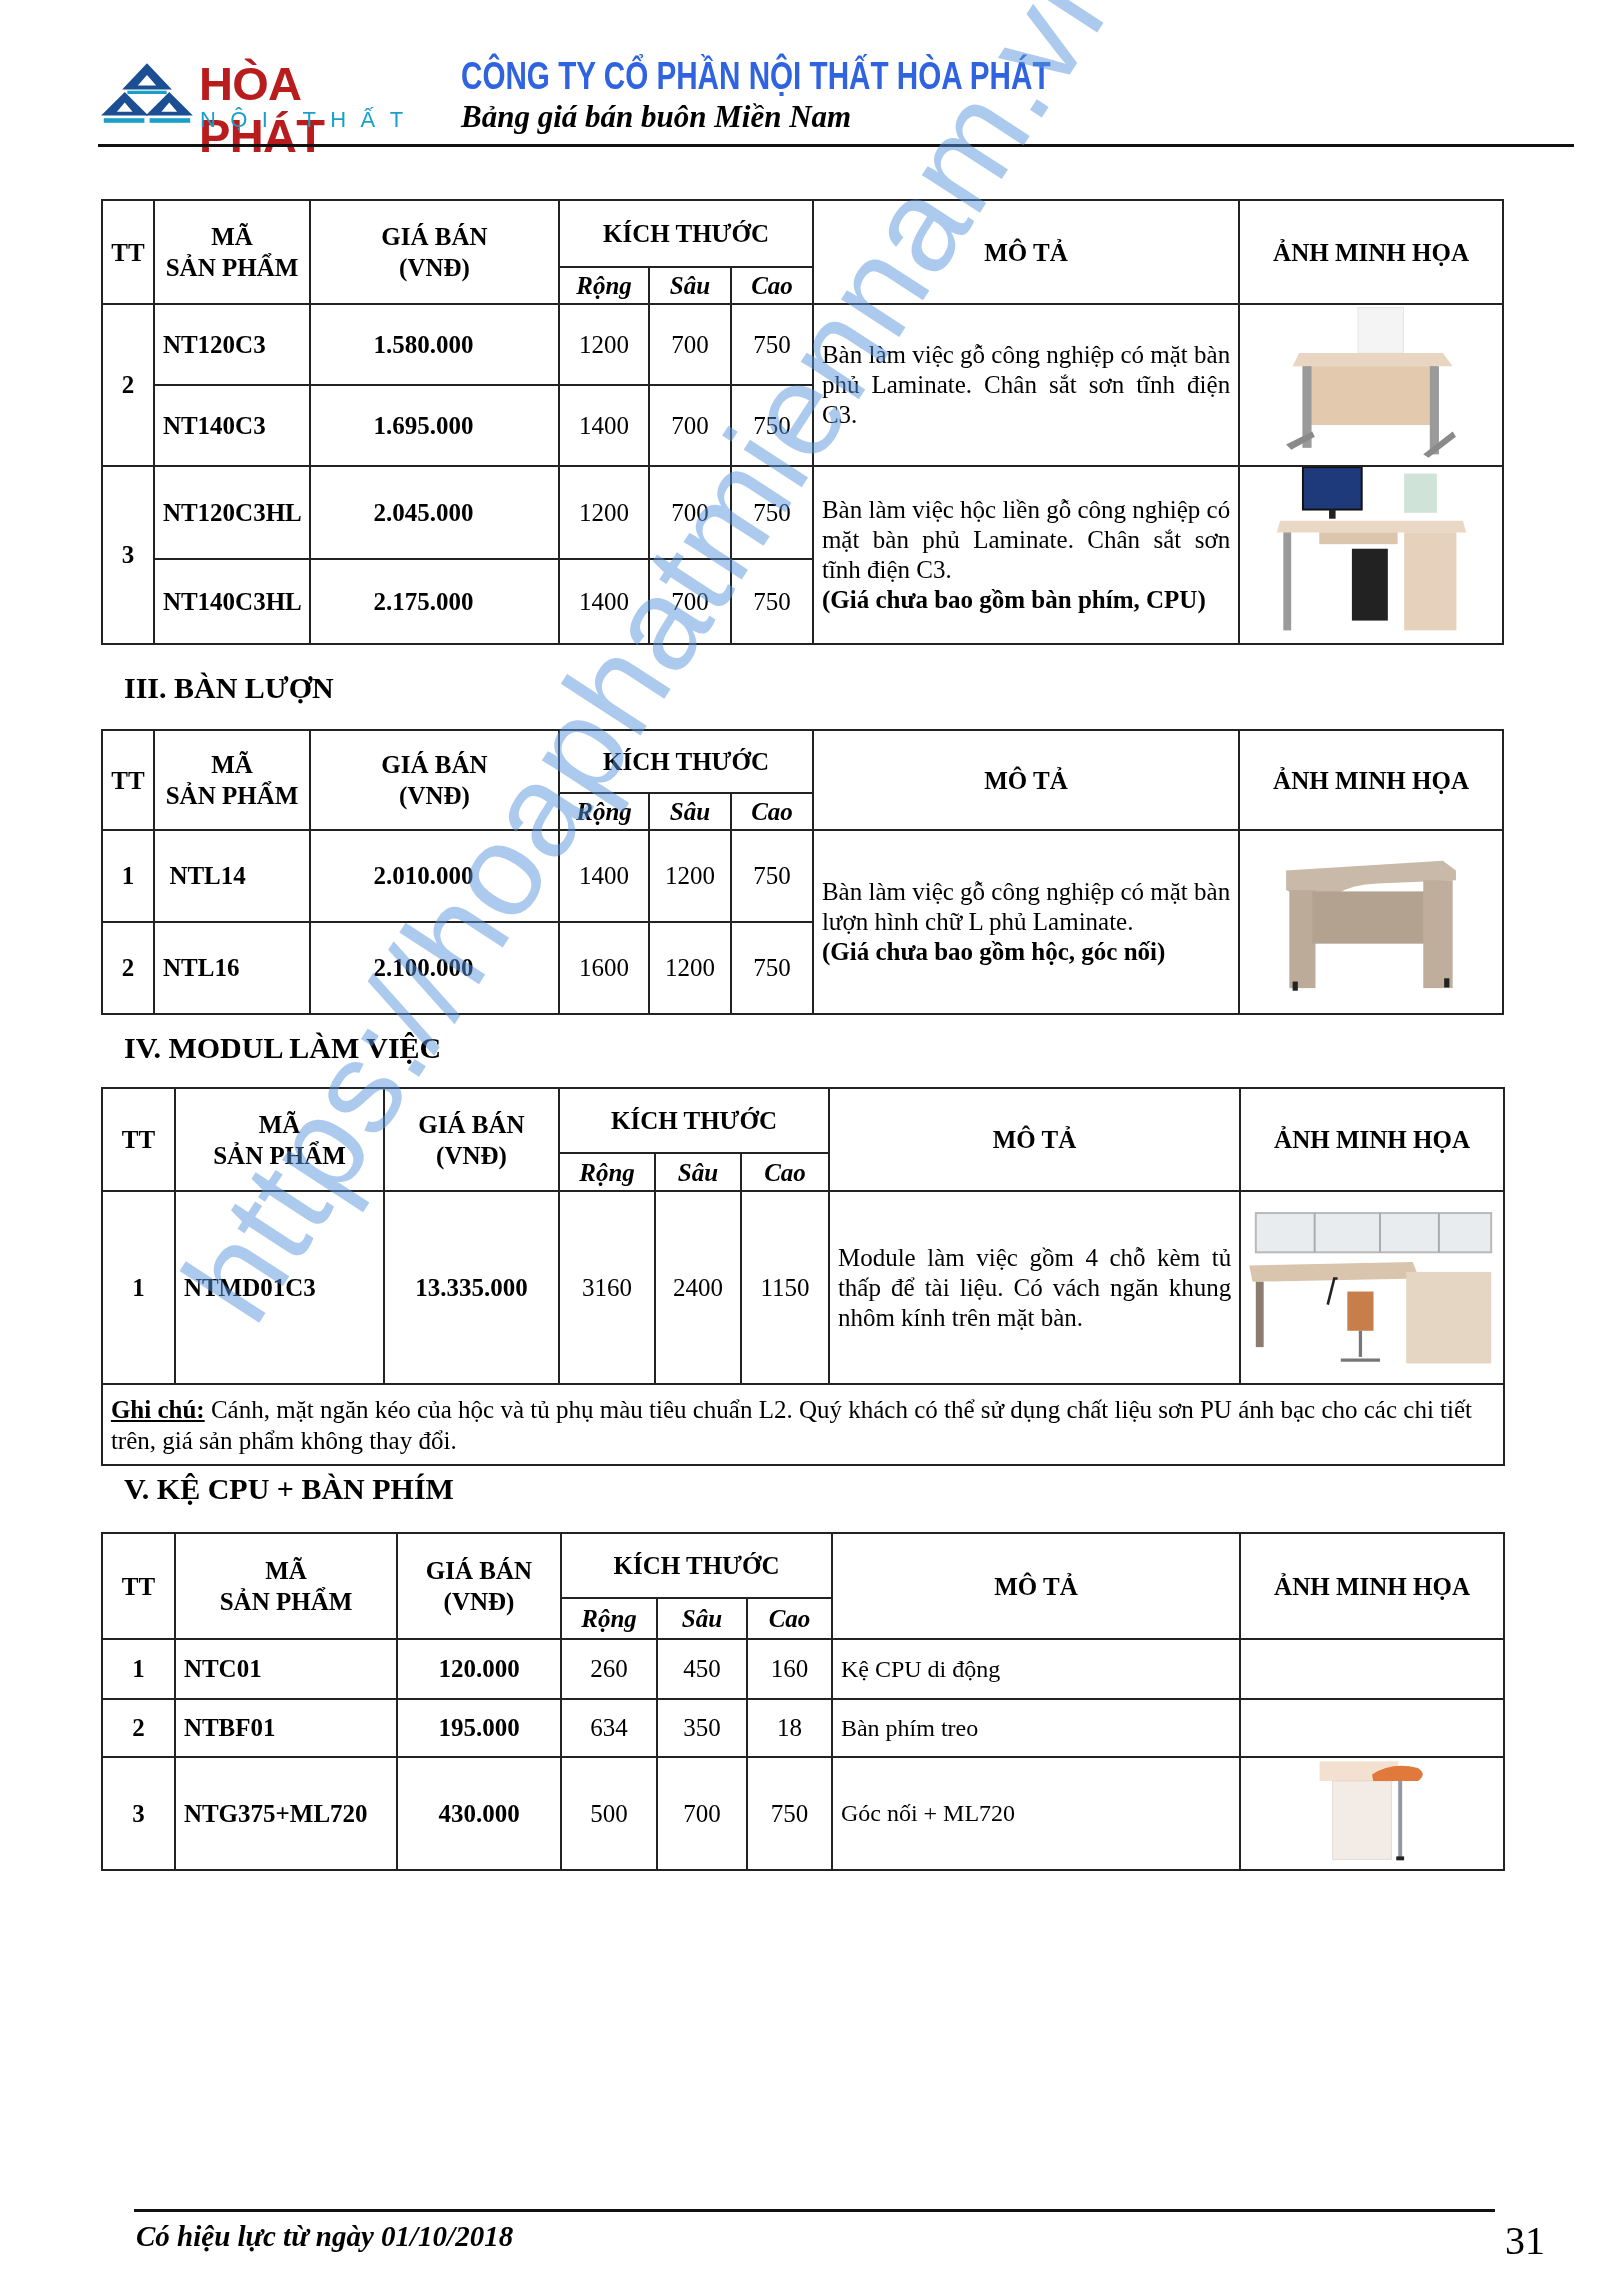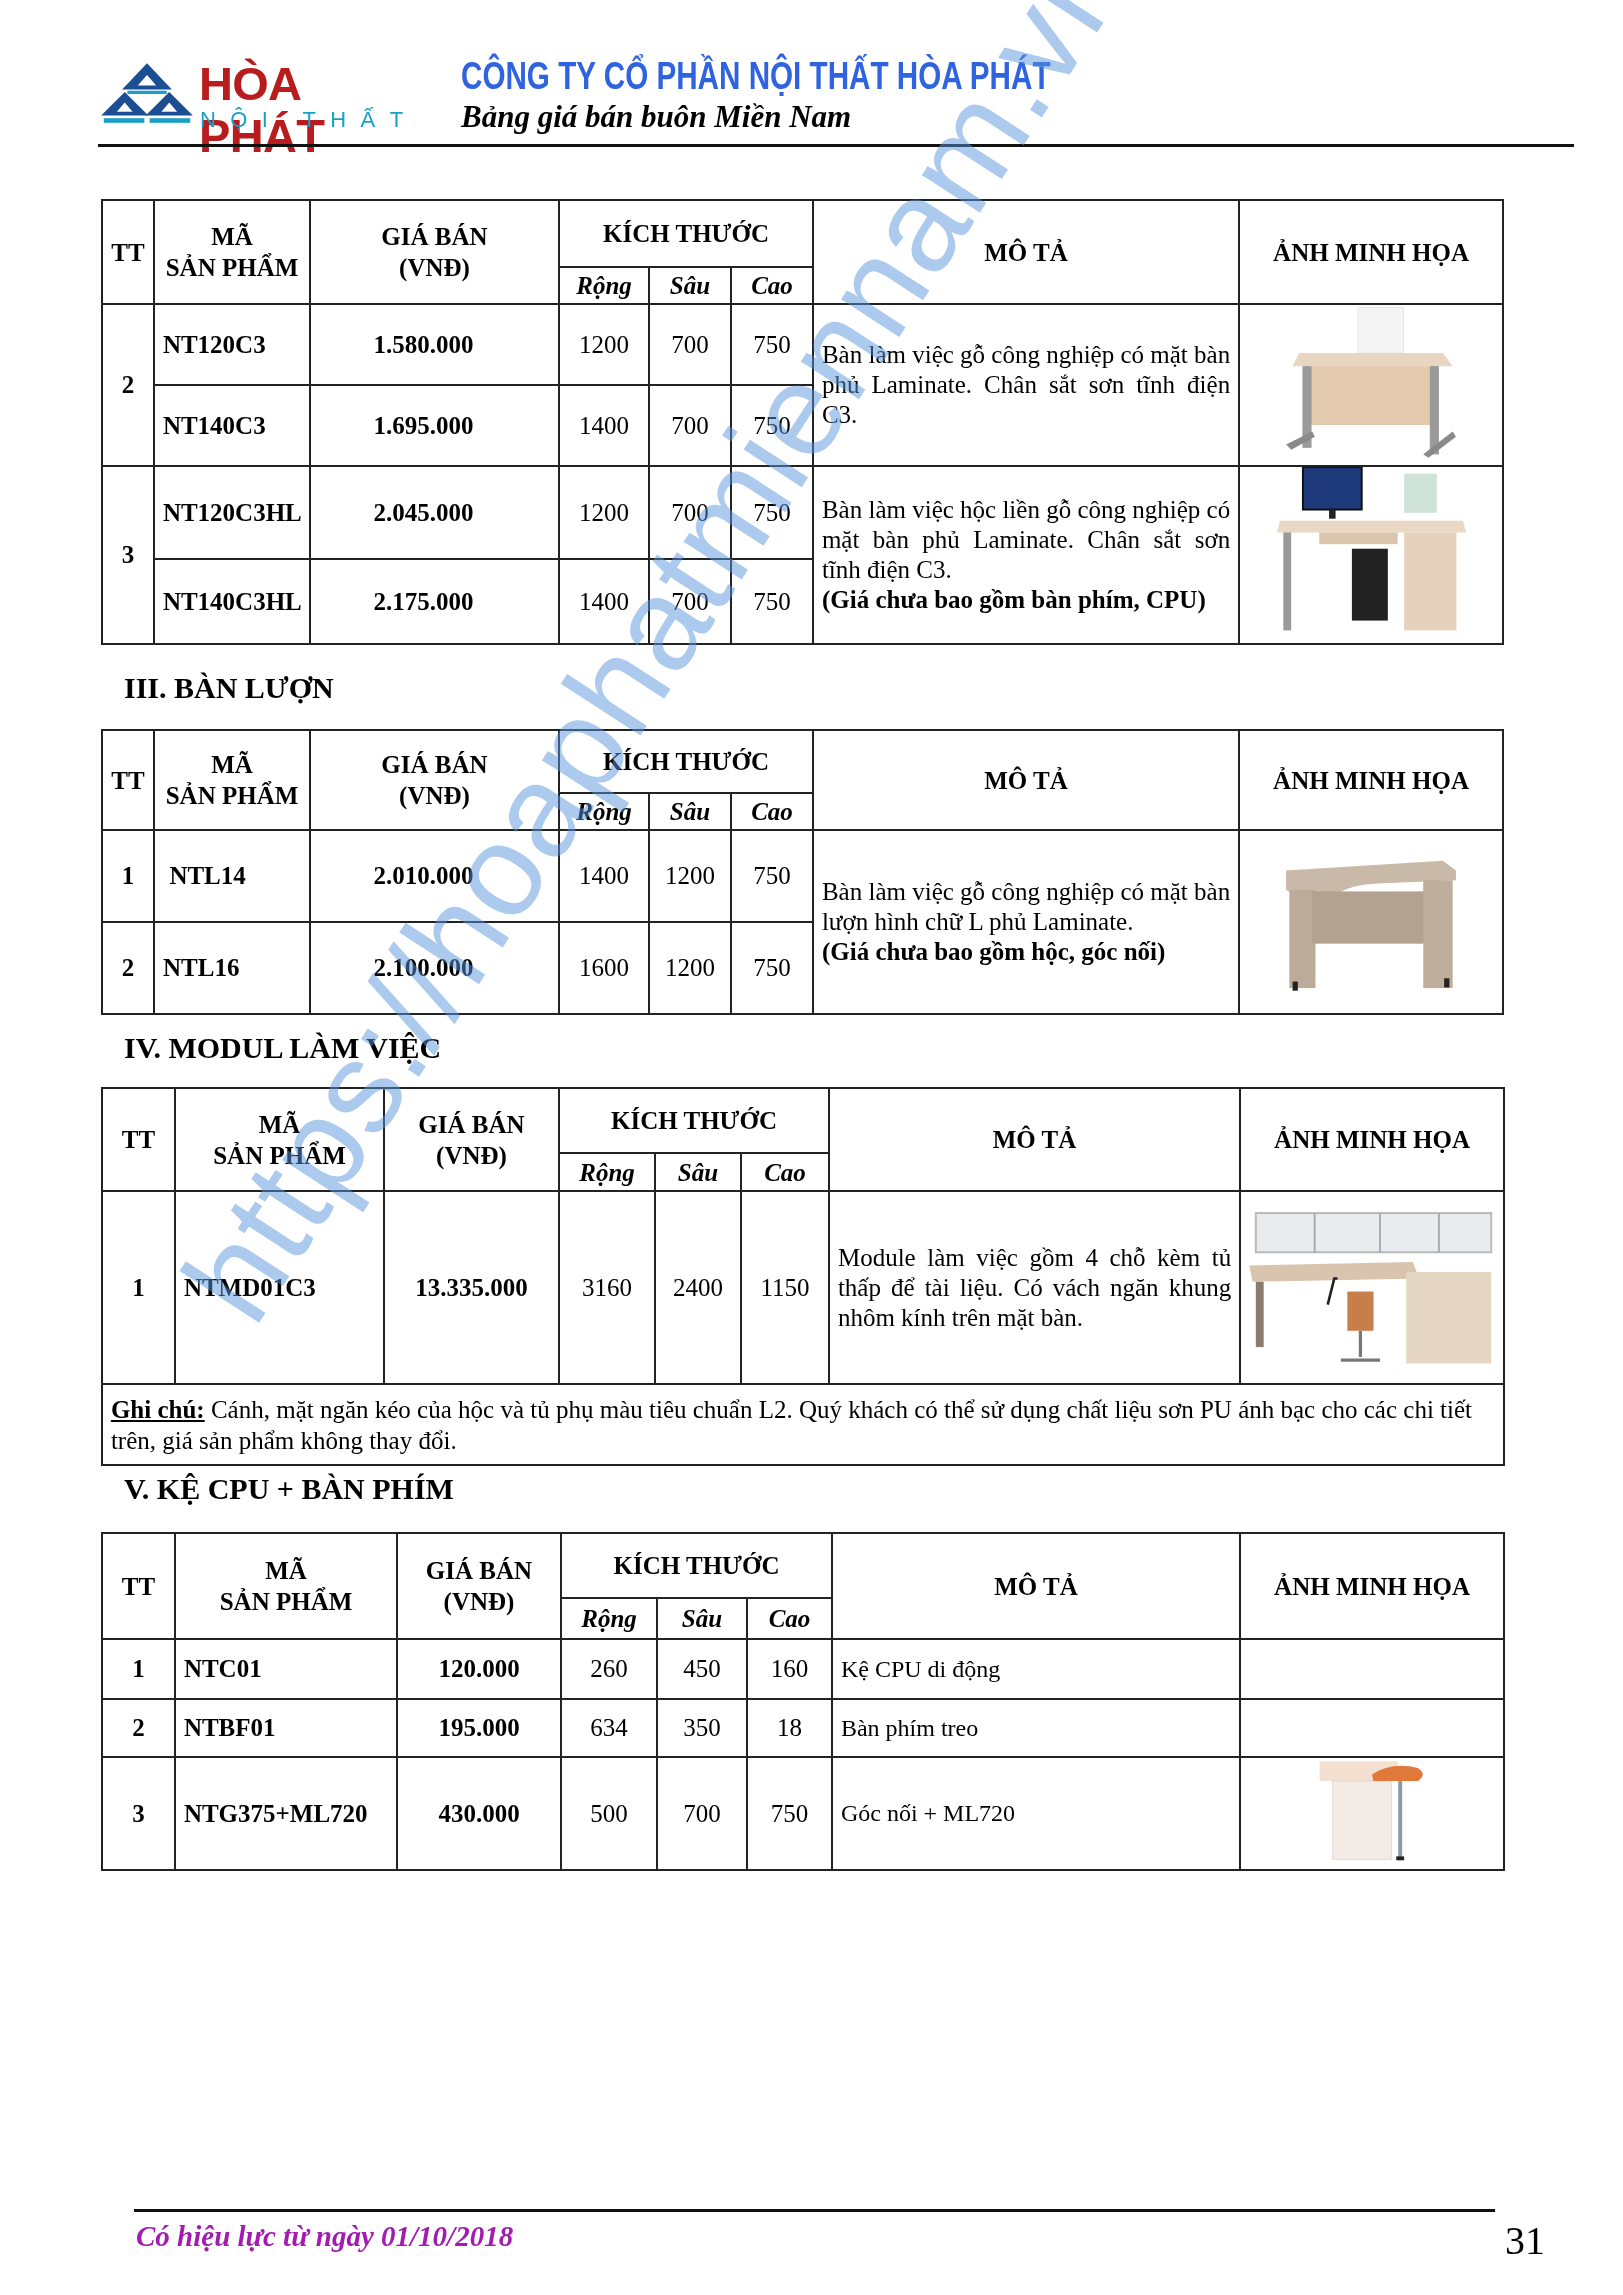--- a/index.html
+++ b/index.html
@@ -30,21 +30,21 @@
   .code { font-weight:bold; text-align:left; }
   .desc { text-align:justify; line-height:30px; font-size:24px; }
   tr.dotted-bottom td.db { border-bottom:2px dotted #555; }
   td.img { padding:2.6px; text-align:center; }
   .sec-title { position:absolute; left:124px; font-weight:bold; font-size:30px; white-space:nowrap; }
   .note-label { font-weight:bold; text-decoration:underline; }
   td.note { font-size:24px; line-height:31px; text-align:left; padding:5.2px 7.9px; }
 
   
   .hr-bottom { left:134px; top:2209px; width:1361px; height:3.3px; background:#111; }
-  .footer-text { left:136px; top:2220px; font-style:italic; font-weight:bold; font-size:29px; color:#a21caf; white-space:nowrap; }
+  .footer-text { left:136px; top:2220px; font-style:italic; font-weight:bold; font-size:29px; color:#000000; white-space:nowrap; }
   .page-num { left:1505px; top:2217px; font-size:40px; }
 
   
   .watermark { left:216px; top:1230px; font-family:"Liberation Sans",sans-serif; font-size:131px;
                color:rgba(90,150,220,0.5); transform:rotate(-57deg); transform-origin:left center;
                white-space:nowrap; pointer-events:none; letter-spacing:1.3px; }
 </style>
 </head>
 <body>
 

